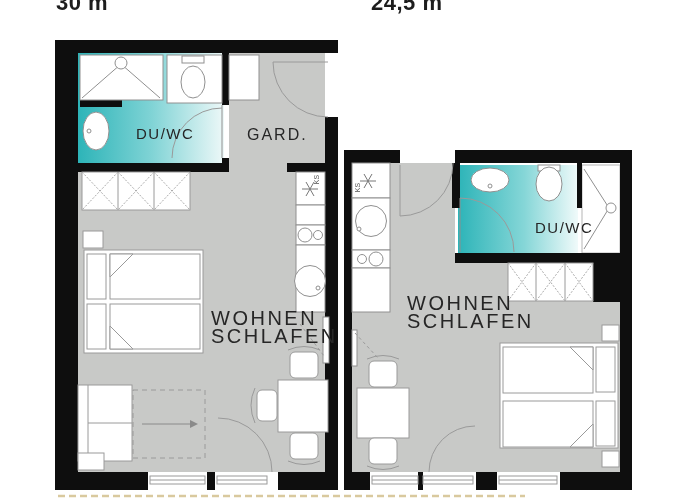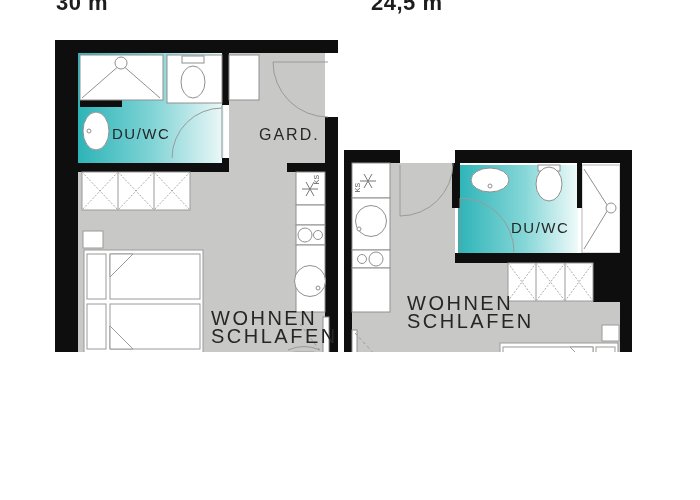--- a/index.html
+++ b/index.html
@@ -1,23 +1,23 @@
 <!DOCTYPE html>
 <html><head>
 <meta charset="utf-8">
 <style>
   html,body{margin:0;padding:0;background:#fff;}
   .stage{
-    position:relative;width:700px;height:352px;overflow:hidden;background:#fff;
+    position:relative;width:700px;height:500px;overflow:hidden;background:#fff;
     font-family:"Liberation Sans", sans-serif;
   }
   .stage svg{position:absolute;left:0;top:0;}
   .lbl{position:absolute;color:#1d1d1d;white-space:nowrap;}
   .title{font-size:22px;font-weight:700;letter-spacing:0.5px;}
-  .room{font-size:15px;letter-spacing:1.5px;color:#262626;}
+  .room{font-size:15px;letter-spacing:1.5px;color:#262626;margin-left:24px;}
   .room2{font-size:20px;letter-spacing:2.5px;line-height:17px;color:#262626;}
   .gard{font-size:16px;letter-spacing:2px;color:#262626;}
   .ks{font-size:7px;color:#555;transform:rotate(-90deg);transform-origin:center;}
 </style>
 </head>
 <body>
 
 <div class="stage">
 <svg width="700" height="500" viewBox="0 0 700 500">
   <defs>
@@ -243,21 +243,21 @@
     </g>
   </g>
 
   <path d="M58,496 L525,496" stroke="#d9c99e" stroke-width="2.5" stroke-dasharray="7,4" fill="none"></path>
 </svg>
 
 <div class="lbl title" style="left:56px;top:-10px;">30 m</div>
 <div class="lbl title" style="left:371px;top:-10px;">24,5 m</div>
 
 <div class="lbl room" style="left:112px;top:125px;">DU/WC</div>
-<div class="lbl gard" style="left:247px;top:126px;margin-left:12px;">GARD.</div>
+<div class="lbl gard" style="left:247px;top:126px;">GARD.</div>
 <div class="lbl room2" style="left:211px;top:310px;">WOHNEN</div>
 <div class="lbl room2" style="left:211px;top:328px;">SCHLAFEN</div>
 <div class="lbl ks" style="left:312px;top:176px;">KS</div>
 
 <div class="lbl room" style="left:511px;top:219px;">DU/WC</div>
 <div class="lbl room2" style="left:407px;top:295px;">WOHNEN</div>
 <div class="lbl room2" style="left:407px;top:313px;">SCHLAFEN</div>
 <div class="lbl ks" style="left:353px;top:184px;">KS</div>
 </div>
 

